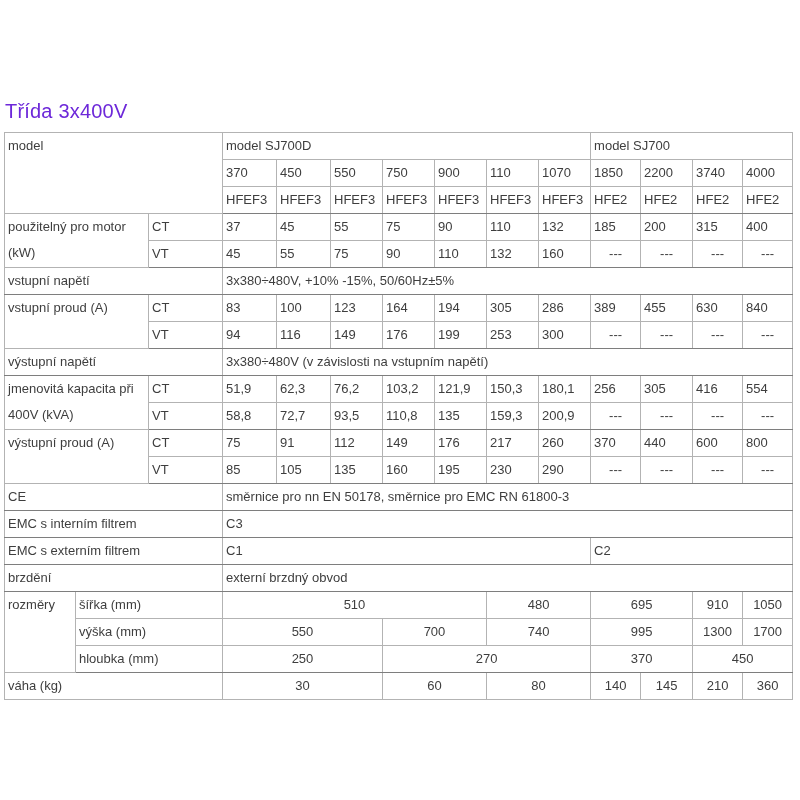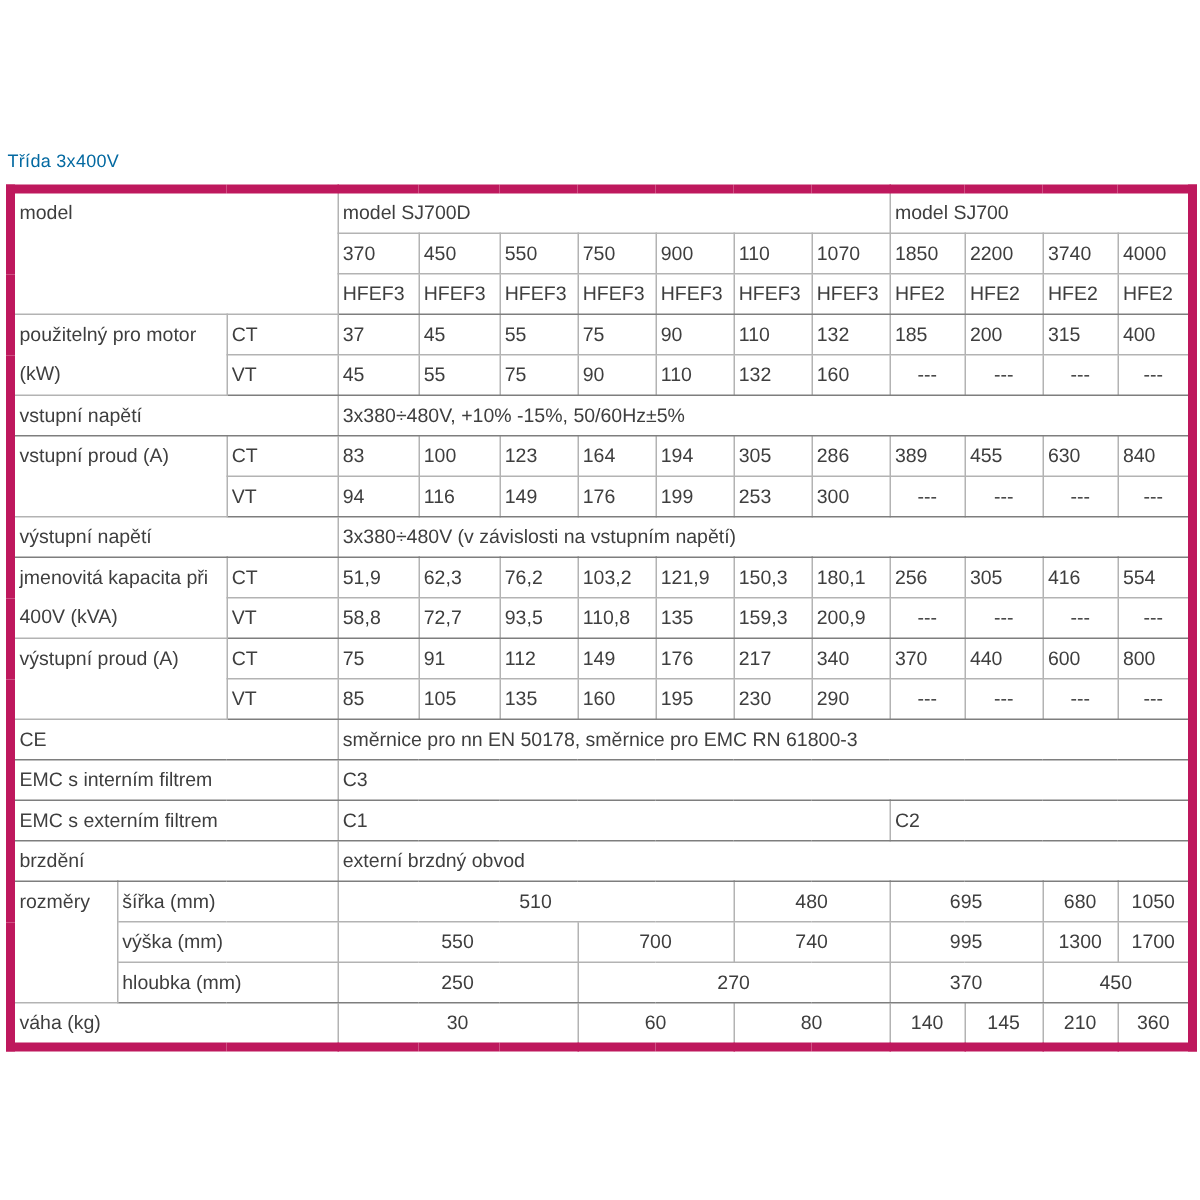--- a/index.html
+++ b/index.html
@@ -5,30 +5,30 @@
   html,body{margin:0;padding:0;background:#ffffff;}
   body{
     width:800px;height:800px;overflow:hidden;
     font-family:"Liberation Sans","DejaVu Sans",sans-serif;
     color:#3e3e3e;
   }
   .wrap{padding-left:4px;}
   .page-title{
     margin:0 0 9px 1px;
     padding-top:100px;
-    font-size:12px;
+    font-size:20px;
     font-weight:400;
-    color:#0369a1;
+    color:#6d28d9;
     letter-spacing:.2px;
   }
   table.spec{
     border-collapse:collapse;
     table-layout:fixed;
     width:788px;
-    border:6px solid #be185d;
+    border:1px solid #be185d;
     font-size:13px;
   }
   .spec td{
     border:1px solid #b3b3b3;
     padding:0 3px;
     vertical-align:top;
     line-height:26px;
     height:26px;
     overflow:hidden;
     white-space:nowrap;
@@ -210,21 +210,21 @@
       <td colspan="2" rowspan="2">
         <div>výstupní proud (A)</div>
       </td>
       <td>CT</td>
       <td>75</td>
       <td>91</td>
       <td>112</td>
       <td>149</td>
       <td>176</td>
       <td>217</td>
-      <td>340</td>
+      <td>260</td>
       <td>370</td>
       <td>440</td>
       <td>600</td>
       <td>800</td>
     </tr>
     <tr class="db">
       <td>VT</td>
       <td>85</td>
       <td>105</td>
       <td>135</td>
@@ -255,21 +255,21 @@
       <td colspan="3">brzdění</td>
       <td colspan="11">externí brzdný obvod</td>
     </tr>
 
     <tr class="dt">
       <td rowspan="3">rozměry</td>
       <td colspan="2">šířka (mm)</td>
       <td colspan="5" class="c">510</td>
       <td colspan="2" class="c">480</td>
       <td colspan="2" class="c">695</td>
-      <td class="c">680</td>
+      <td class="c">910</td>
       <td class="c">1050</td>
     </tr>
     <tr>
       <td colspan="2">výška (mm)</td>
       <td colspan="3" class="c">550</td>
       <td colspan="2" class="c">700</td>
       <td colspan="2" class="c">740</td>
       <td colspan="2" class="c">995</td>
       <td class="c">1300</td>
       <td class="c">1700</td>

